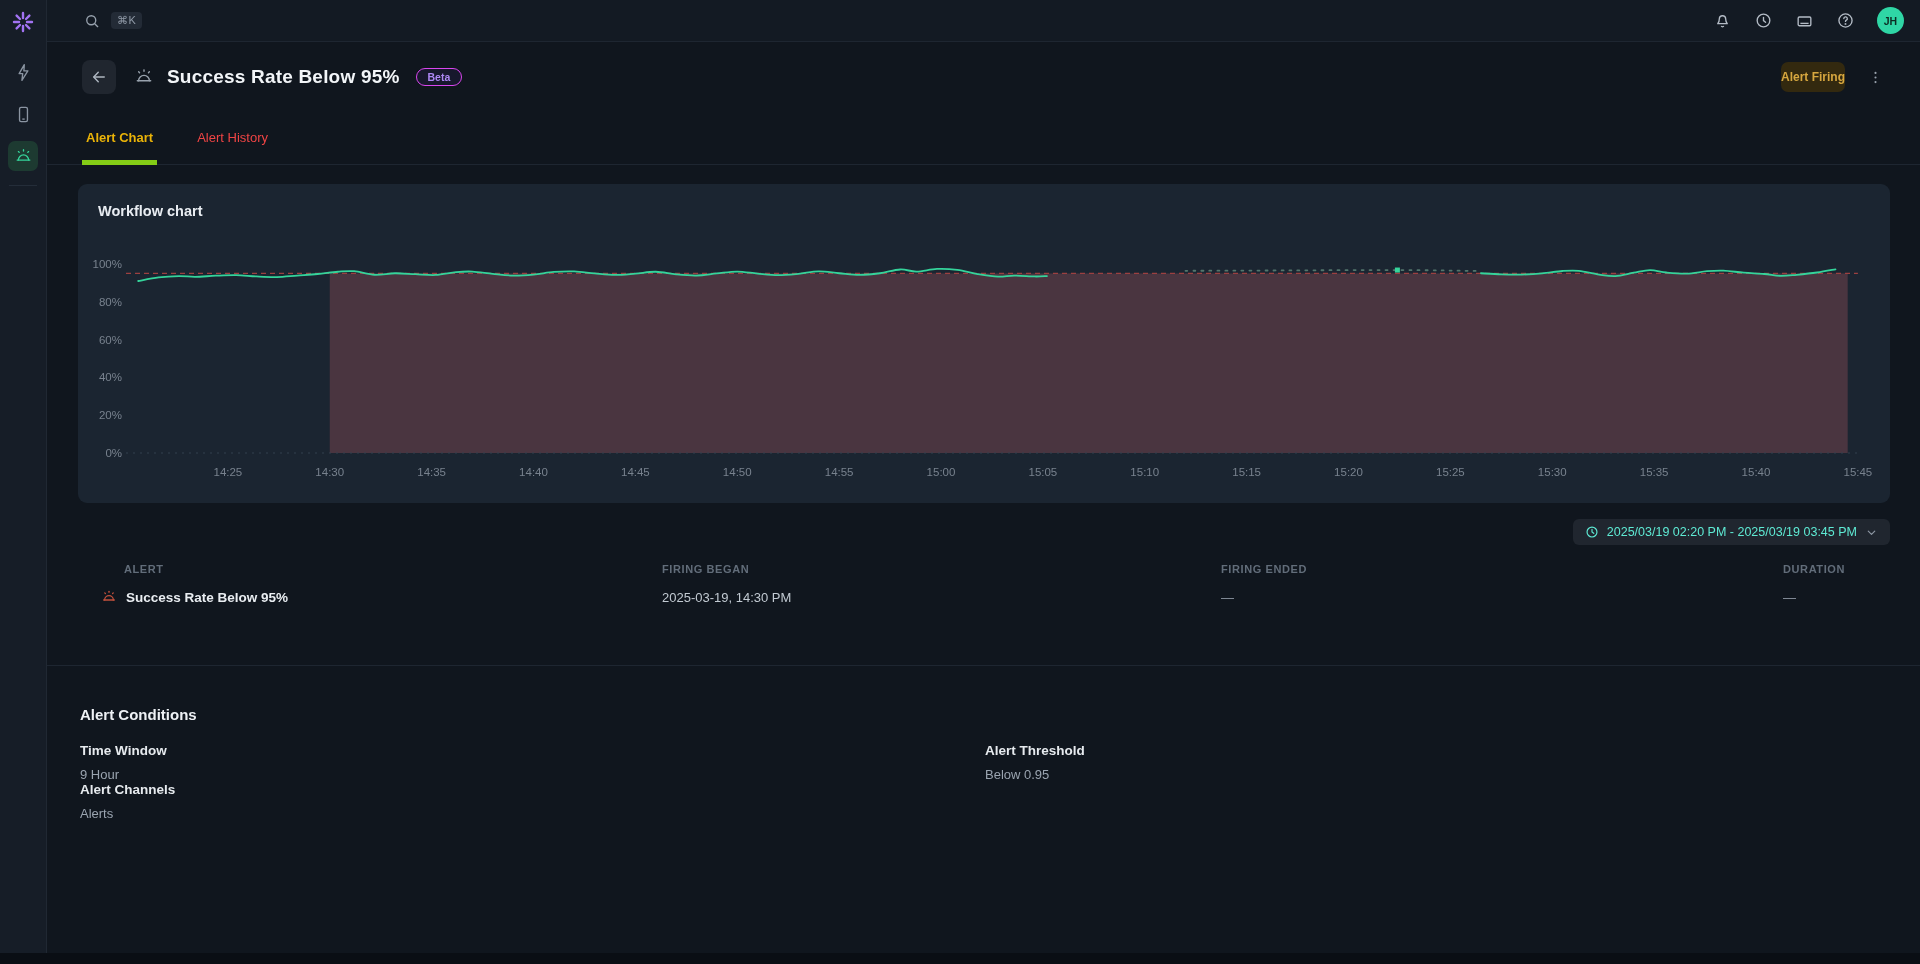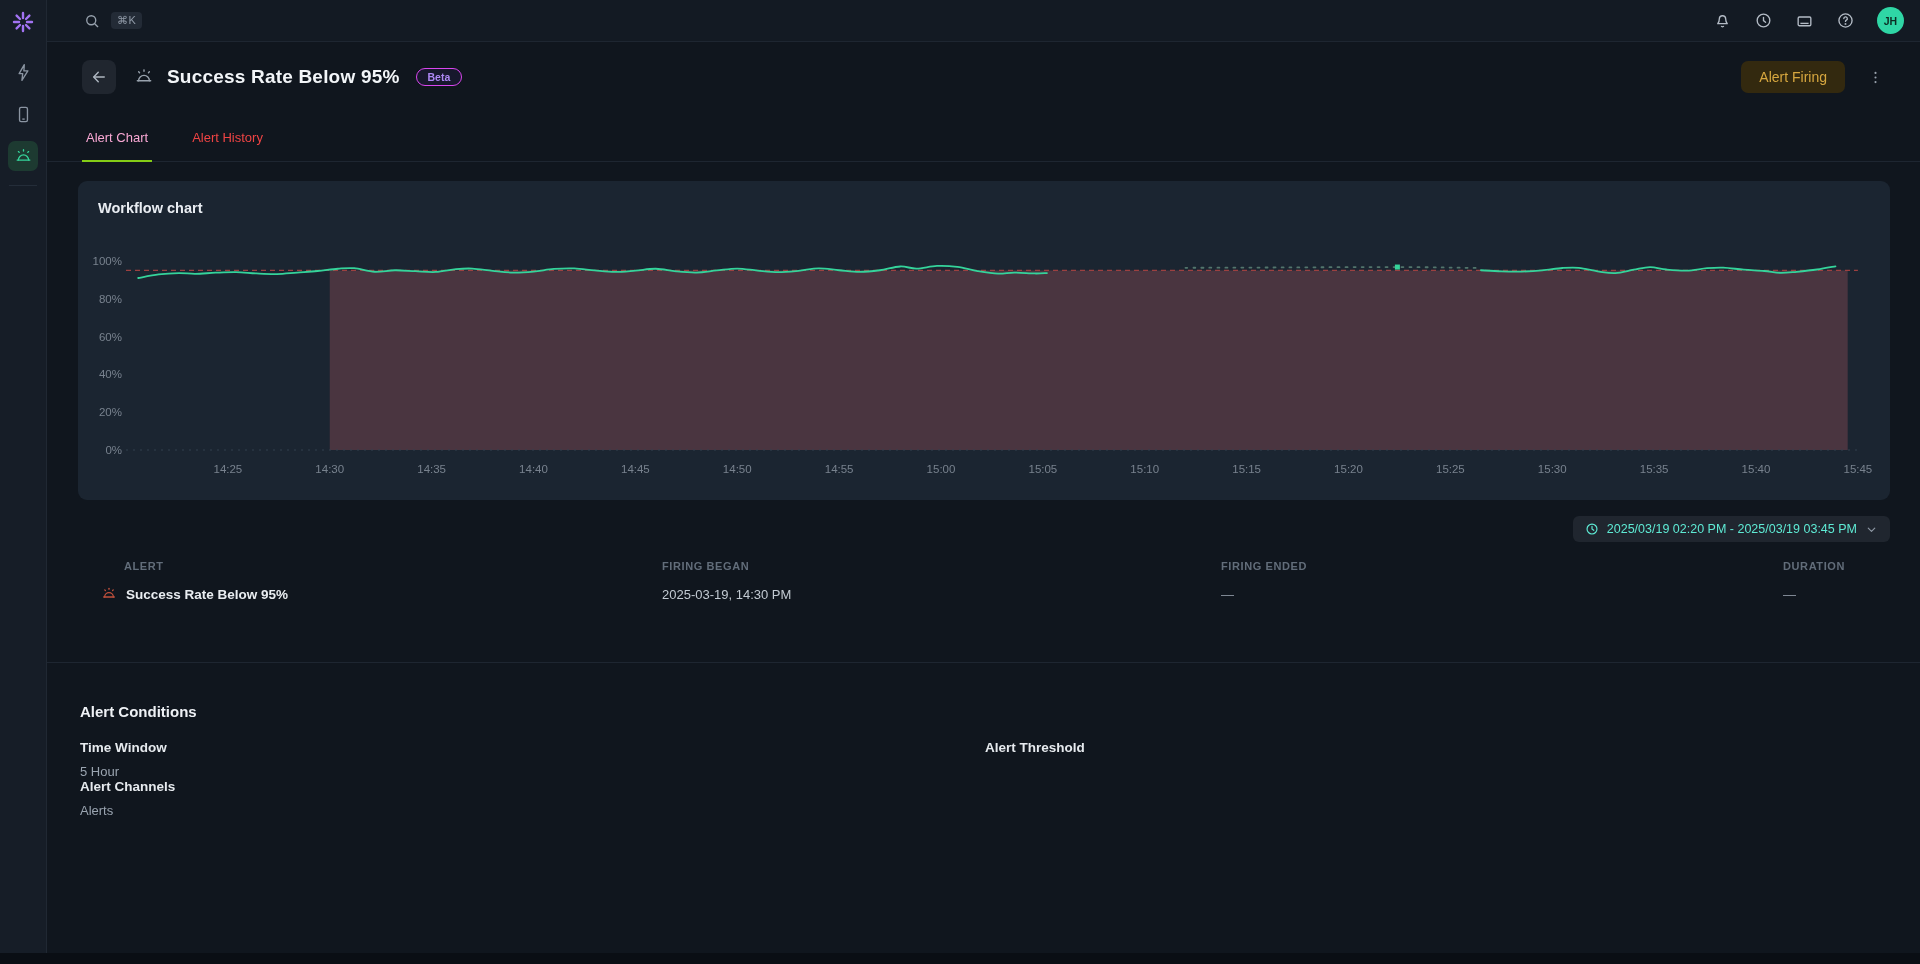--- a/index.html
+++ b/index.html
@@ -24,26 +24,26 @@
 
   
   .content { position:absolute; left:47px; top:42px; right:0; bottom:0; background:#10161e; }
 
   .page-header { margin:18px 36px 0 35px; display:flex; align-items:center; }
   .back-btn { width:34px; height:34px; border-radius:8px; background:#20262f; color:#aeb6c0; display:flex; align-items:center; justify-content:center; cursor:pointer; }
   .hdr-siren { color:#98a2ad; margin-left:18px; display:flex; }
   .page-title { margin-left:13px; color:#f2f5f8; font-size:19px; font-weight:bold; letter-spacing:.2px; }
   .beta-badge { margin-left:16px; font-size:10.5px; font-weight:bold; color:#ad87f3; border:1px solid #d946ef; background:rgba(124,58,237,.07); border-radius:999px; padding:2px 11px; }
   .hdr-spacer { flex:1; }
-  .alert-firing-btn { background:#33290f; color:#d7a73f; font-size:14px; font-weight:normal; border:none; border-radius:7px; padding:8px 18px; cursor:pointer; font-family:inherit; }
+  .alert-firing-btn { background:#33290f; color:#d7a73f; font-size:12px; font-weight:bold; border:none; border-radius:7px; padding:8px 0; cursor:pointer; font-family:inherit; }
   .kebab { margin-left:22px; color:#99a3ae; cursor:pointer; display:flex; }
 
   .tabs { margin-top:36px; padding-left:35px; border-bottom:1px solid #1e2631; display:flex; gap:36px; }
   .tab { font-size:13px; padding:0 4px 14px 4px; cursor:pointer; color:#ef4444; line-height:16px; }
-  .tab.active { color:#f9a8d4; font-weight:normal; border-bottom:2px solid #84cc16; margin-bottom:-1px; }
+  .tab.active { color:#eab308; font-weight:bold; border-bottom:5px solid #84cc16; margin-bottom:-1px; }
 
   
   .chart-panel { margin:19px 30px 0 31px; height:319px; background:#1b2531; border-radius:9px; position:relative; }
   .chart-title { position:absolute; left:20px; top:19px; color:#e9edf2; font-size:14.5px; font-weight:bold; }
   .chart-svg { position:absolute; inset:0; width:100%; height:100%; }
   .chart-svg text.tick { fill:#78828e; font-size:11.5px; font-family:"Liberation Sans",sans-serif; }
 
   .range-row { margin:16px 30px 0 0; display:flex; justify-content:flex-end; }
   .range-btn { background:#20262f; border:none; border-radius:6px; padding:6px 12px; display:flex; align-items:center; gap:8px; color:#5eead4; font-size:12.5px; cursor:pointer; font-family:inherit; }
   .range-btn .chev { color:#8d97a3; display:flex; }
@@ -273,24 +273,25 @@
       </div>
     </div>
 
     <div class="section-divider"></div>
 
     <section class="conditions">
       <h2 class="cond-heading">Alert Conditions</h2>
       <div class="cond-grid">
         <div>
           <div class="cond-label">Time Window</div>
-          <div class="cond-value">5 Hour</div>
+          <div class="cond-value">9 Hour</div>
         </div>
         <div>
           <div class="cond-label">Alert Threshold</div>
+          <div class="cond-value">Below 0.95</div>
         </div>
         <div>
           <div class="cond-label">Alert Channels</div>
           <div class="cond-value">Alerts</div>
         </div>
       </div>
     </section>
 
   </main>
 </div>

